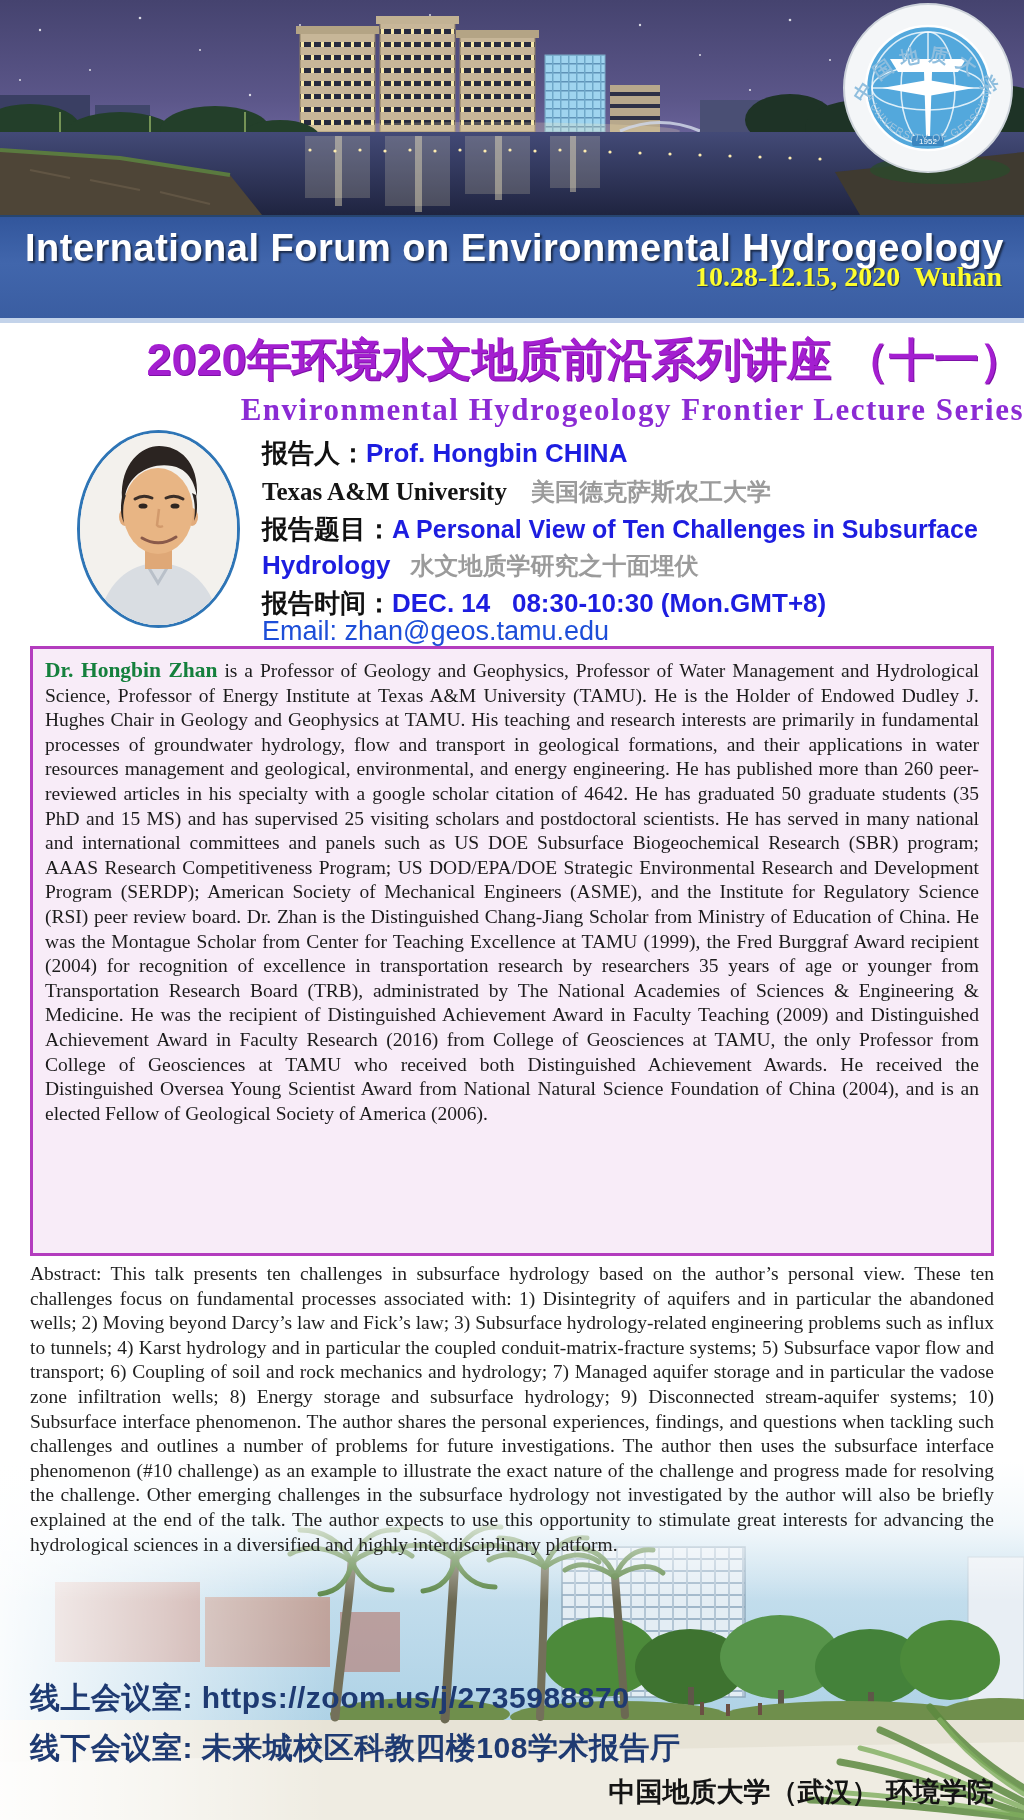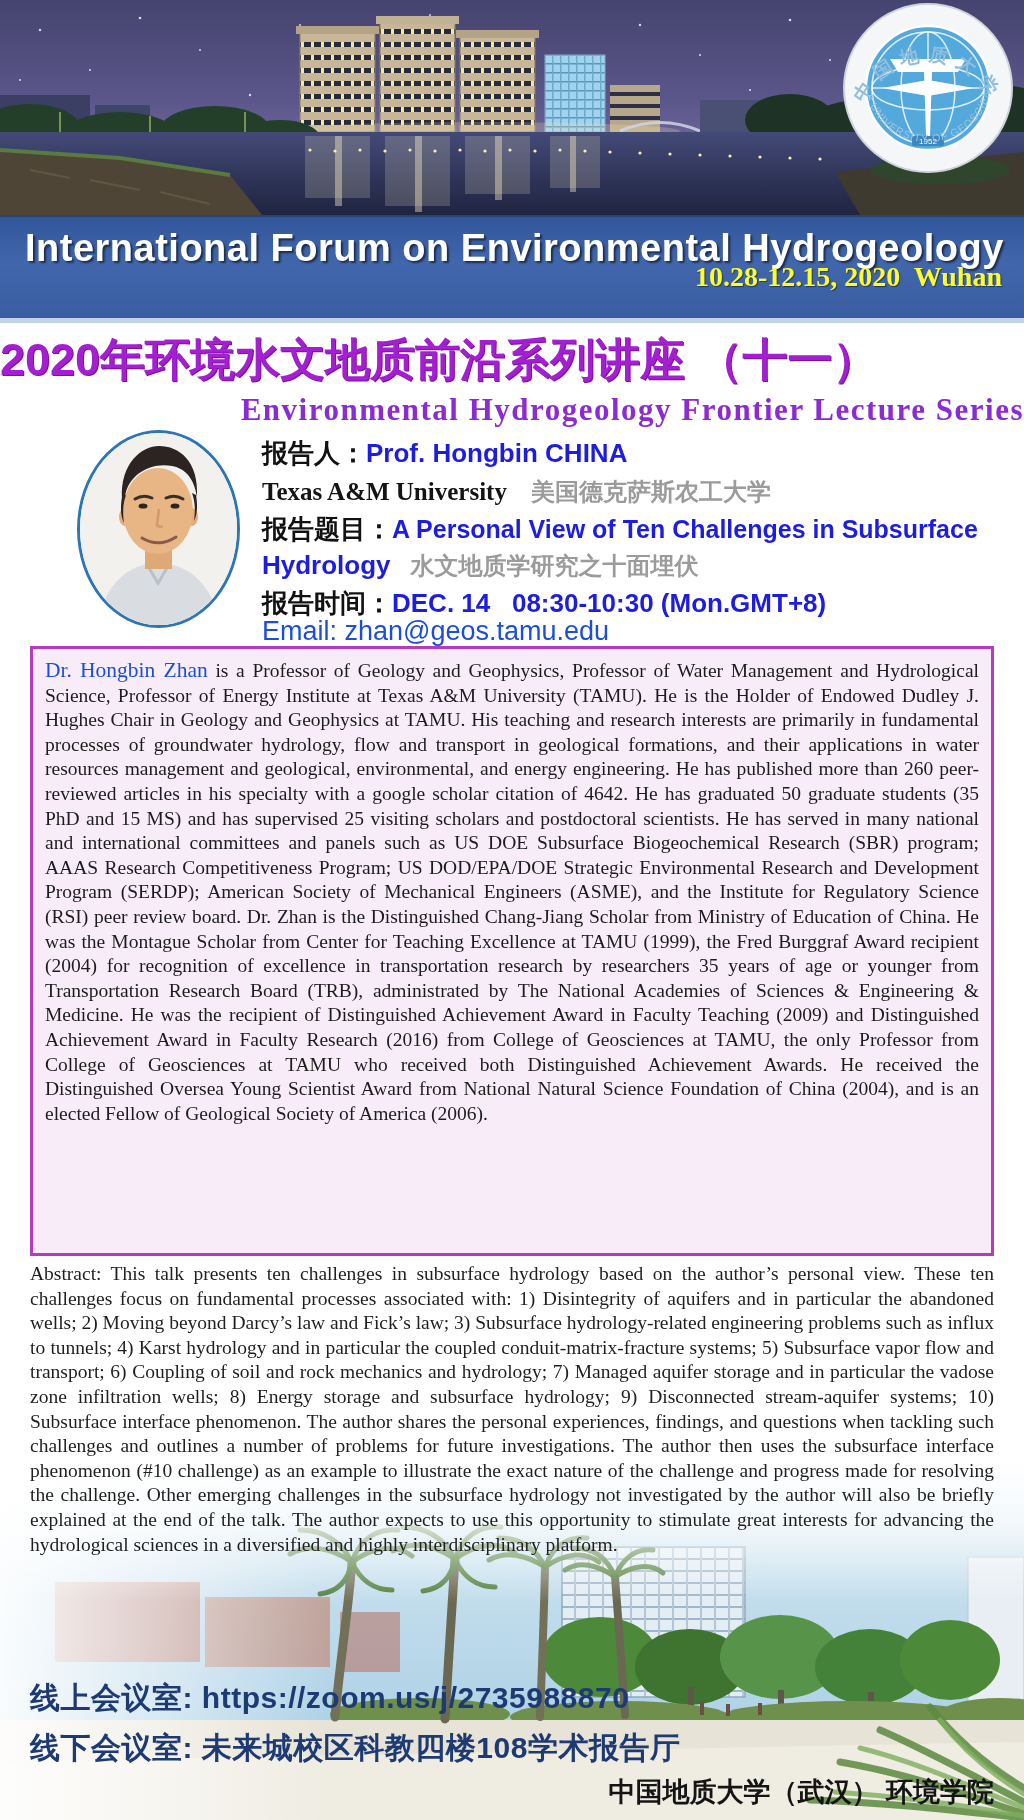--- a/index.html
+++ b/index.html
@@ -12,21 +12,21 @@
         background:linear-gradient(180deg,#32569c 0%,#4166ac 45%,#3a5da1 100%);
         border-top:2px solid #27456f;}
   .band-title{position:absolute;left:25px;top:10px;color:#ffffff;
         font-family:Liberation Sans, sans-serif;font-weight:bold;font-size:38px;letter-spacing:.5px;
         text-shadow:2px 2px 2px rgba(0,0,0,.55);white-space:pre;}
   .band-date{position:absolute;right:22px;top:44px;color:#fdfd2e;
         font-family:"Liberation Serif",serif;font-weight:bold;font-size:28px;
         text-shadow:1px 1px 1px rgba(0,0,0,.45);white-space:pre;}
   .band-strip{position:absolute;left:0;top:318px;width:1024px;height:5px;background:#c3d3ea;}
   
-  .cn-title{position:absolute;left:0;top:330px;width:1024px;text-align:left;
+  .cn-title{position:absolute;left:0;top:330px;width:1024px;text-align:right;
         color:#a41fd0;font-weight:900;font-size:45px;white-space:pre;
         text-shadow:1px 1px 0 #7c0fa6;}
   .en-subtitle{position:absolute;left:0;top:392px;width:1024px;text-align:right;
         color:#8b2bd4;font-family:"Liberation Serif",serif;font-weight:bold;
         font-size:31px;letter-spacing:1.5px;}
   
   .avatar{position:absolute;left:77px;top:430px;width:157px;height:192px;border-radius:50%;
         border:3px solid #2e75b6;overflow:hidden;background:#f3f1ed;}
   .info-line{position:absolute;left:262px;white-space:pre;}
   .lbl{color:#111111;font-weight:900;font-size:26px;}
@@ -38,21 +38,21 @@
   .l-topic{top:512px;}
   .l-hydro{top:550px;}
   .gray-cn{color:#9b9b9b;font-weight:bold;font-size:24px;margin-left:20px;}
   .l-time{top:586px;}
   .l-email{top:616px;color:#1d4ed8;font-size:27px;}
   
   .bio-box{position:absolute;left:30px;top:646px;width:964px;height:610px;box-sizing:border-box;
         border:3px solid #b33cbe;background:#f8ecf8;padding:9px 12px;
         font-family:"Liberation Serif",serif;font-size:19.5px;line-height:24.6px;
         color:#1c1c1c;text-align:justify;overflow:hidden;}
-  .bio-name{color:#1d4ed8;font-weight:normal;font-size:21.5px;}
+  .bio-name{color:#15803d;font-weight:bold;font-size:21.5px;}
   
   .abstract{position:absolute;left:30px;top:1262px;width:964px;z-index:2;
         font-family:"Liberation Serif",serif;font-size:19.5px;line-height:24.6px;
         color:#1f1f1f;text-align:justify;}
   
   .foot-photo{position:absolute;left:0;top:1462px;width:1024px;height:358px;z-index:0;}
   .foot-fade-top{position:absolute;left:0;top:1462px;width:1024px;height:140px;z-index:1;
         background:linear-gradient(180deg,rgba(255,255,255,1) 0%,rgba(255,255,255,.75) 45%,rgba(255,255,255,0) 100%);}
   .foot-fade-left{position:absolute;left:0;top:1462px;width:1024px;height:358px;z-index:1;
         background:linear-gradient(90deg,rgba(255,255,255,.92) 0%,rgba(255,255,255,.5) 16%,rgba(255,255,255,0) 32%);}

